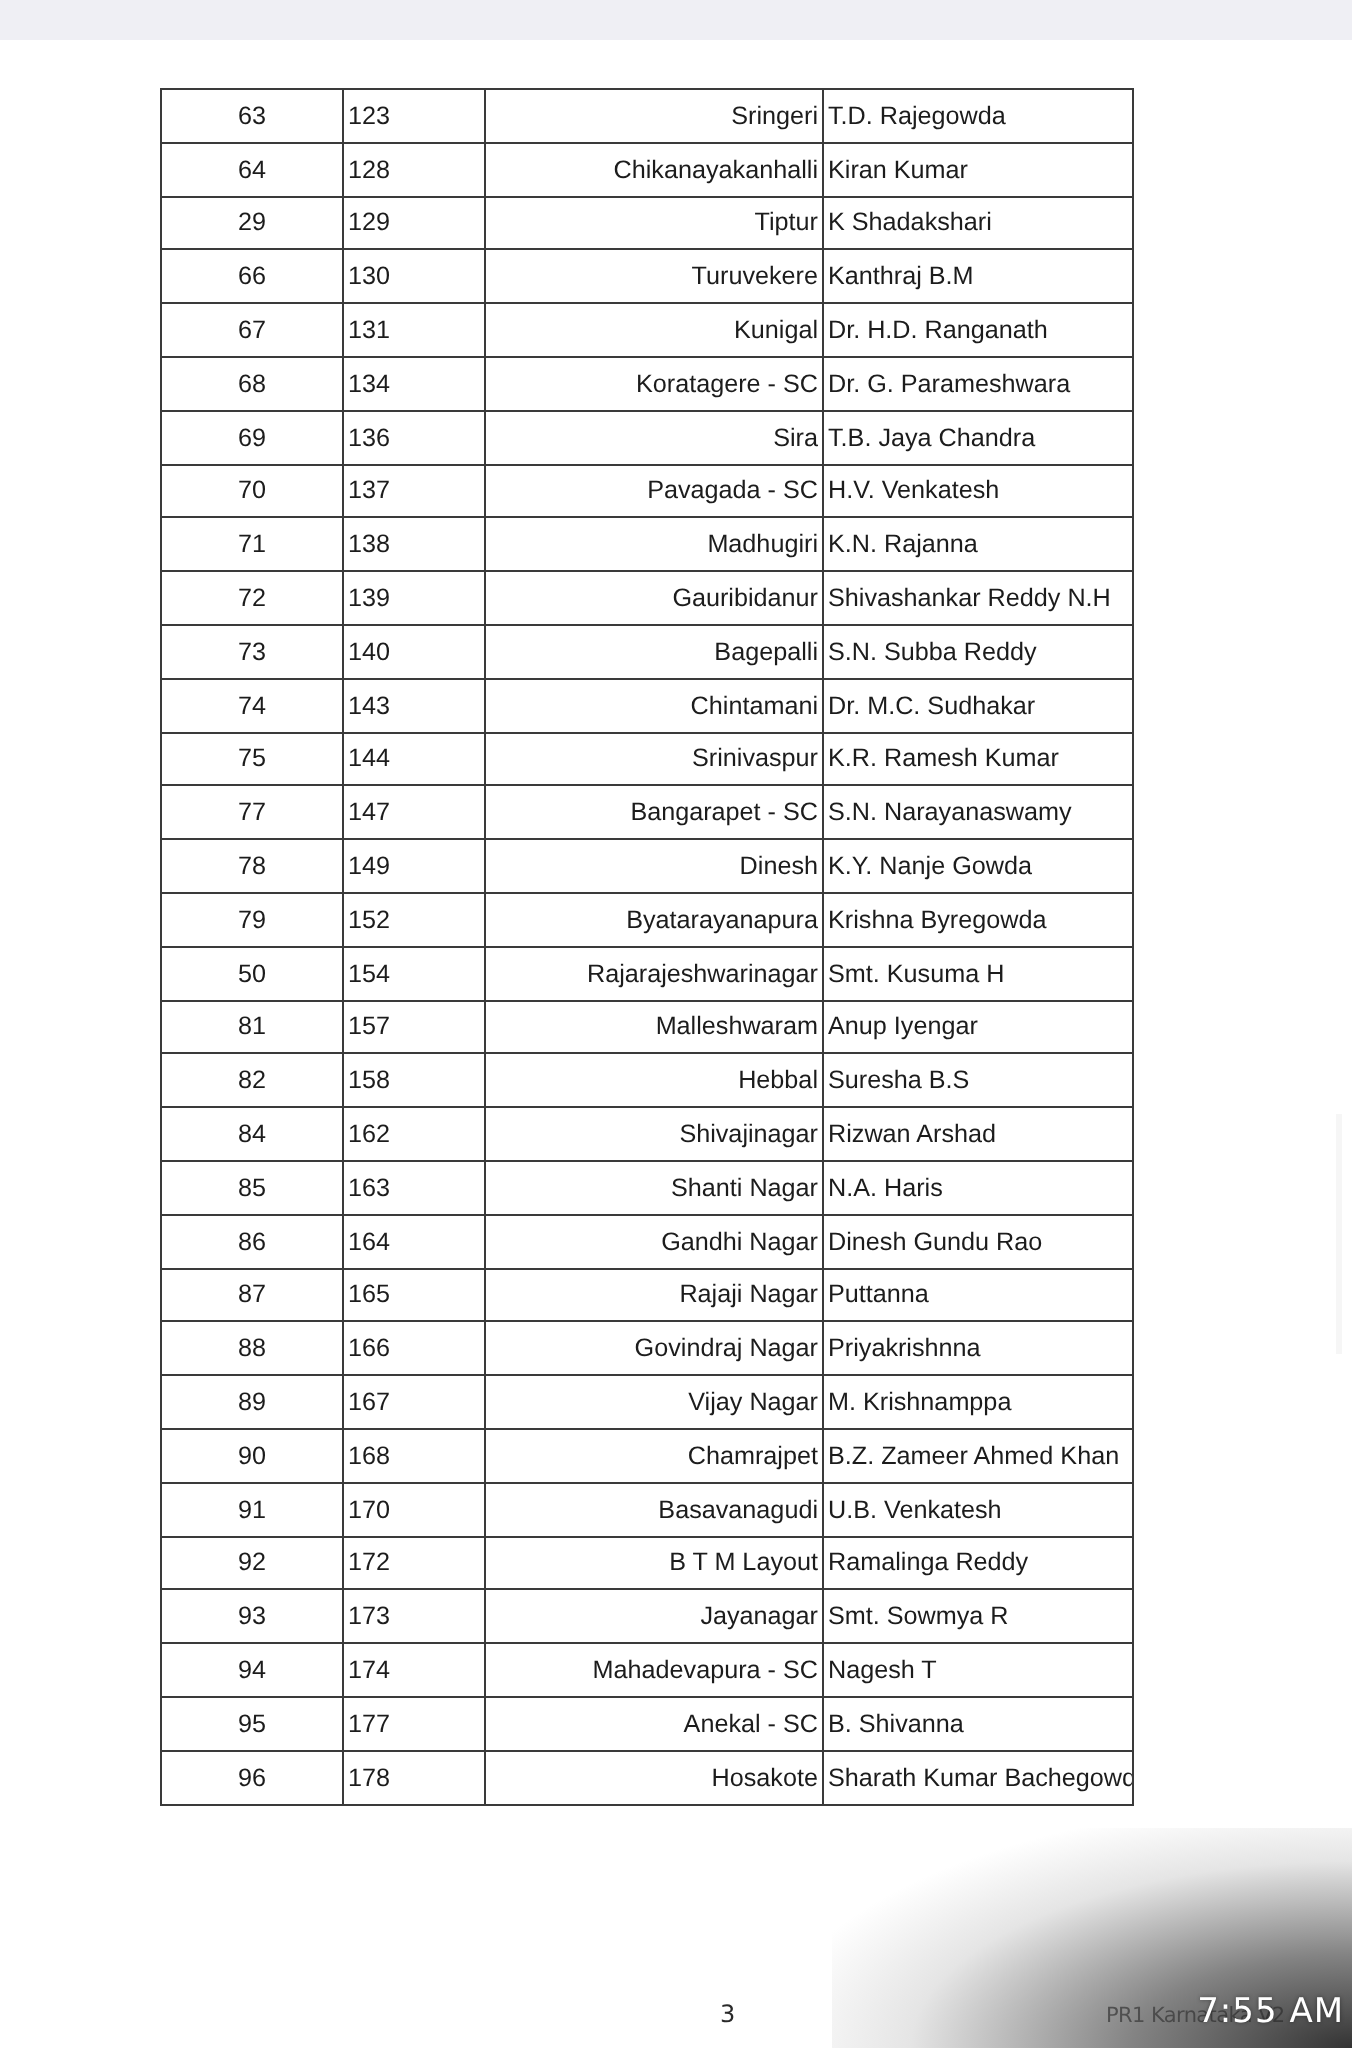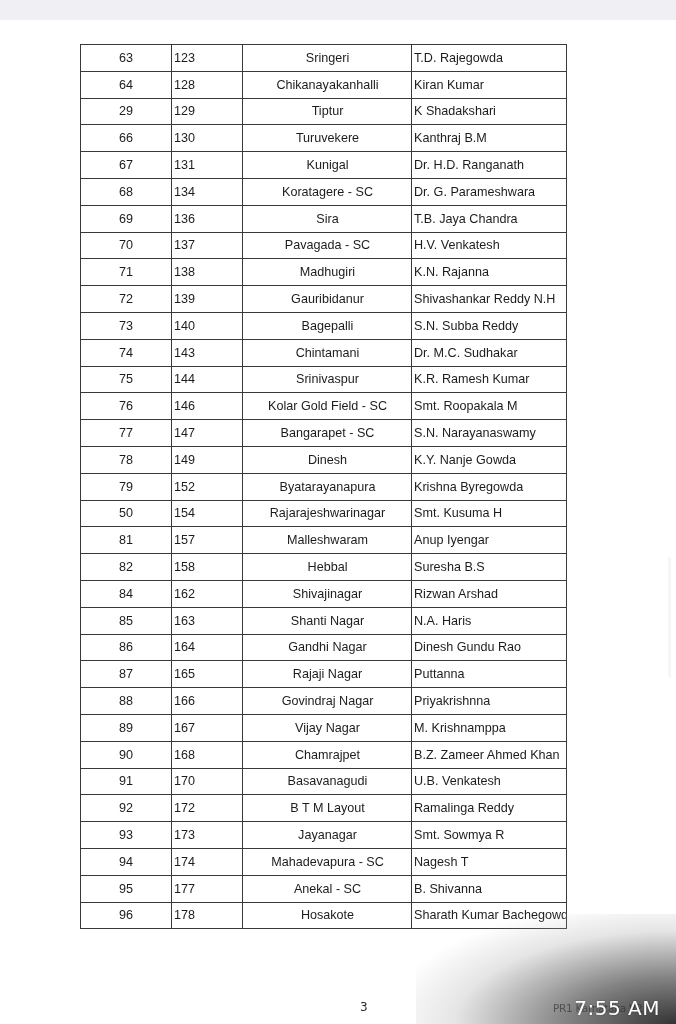--- a/index.html
+++ b/index.html
@@ -36,21 +36,21 @@
       height: 25.8px;
       padding: 0 2px;
       font-size: 12.6px;
       line-height: 14px;
       white-space: nowrap;
       overflow: hidden;
       color: #1c1c1c;
     }
     .doc-table td.c-sl { width: 86px; text-align: center; }
     .doc-table td.c-ac { width: 66px; text-align: left; }
-    .doc-table td.c-name { width: 163px; text-align: center; padding-left: 3px; }
+    .doc-table td.c-name { width: 163px; text-align: right; padding-left: 3px; }
     .doc-table td.c-cand { text-align: left; padding-left: 2px; }
     .footer {
       position: absolute;
       top: 1002px;
       font-family: "DejaVu Sans", sans-serif;
       font-size: 10.5px;
       color: #2a2a2a;
     }
     .footer-left { left: 67px; letter-spacing: -0.2px; margin-top: 38px; }
     .footer-center { left: 360px; font-size: 12px; top: 1000px; }
@@ -59,24 +59,24 @@
       position: absolute;
       right: 0;
       bottom: 0;
       width: 260px;
       height: 110px;
       background: radial-gradient(ellipse at 100% 100%, rgba(40,40,40,0.95) 0%, rgba(90,90,90,0.75) 30%, rgba(180,180,180,0.35) 60%, rgba(255,255,255,0) 80%);
       pointer-events: none;
     }
     .clock {
       position: absolute;
-      right: 16px;
+      right: 4px;
       top: 996px;
       font-family: "DejaVu Sans", sans-serif;
-      font-size: 20px;
+      font-size: 17px;
       color: #ffffff;
       letter-spacing: 0.5px;
       text-shadow: 0 0 2px rgba(0,0,0,0.4);
     }
     .scroll-hint {
       position: absolute;
       left: 668px;
       top: 557px;
       width: 3px;
       height: 120px;
@@ -162,26 +162,20 @@
         <td class="c-name">Chintamani</td>
         <td class="c-cand">Dr. M.C. Sudhakar</td>
       </tr>
       <tr>
         <td class="c-sl">75</td>
         <td class="c-ac">144</td>
         <td class="c-name">Srinivaspur</td>
         <td class="c-cand">K.R. Ramesh Kumar</td>
       </tr>
       <tr>
-        <td class="c-sl">76</td>
-        <td class="c-ac">146</td>
-        <td class="c-name">Kolar Gold Field - SC</td>
-        <td class="c-cand">Smt. Roopakala M</td>
-      </tr>
-      <tr>
         <td class="c-sl">77</td>
         <td class="c-ac">147</td>
         <td class="c-name">Bangarapet - SC</td>
         <td class="c-cand">S.N. Narayanaswamy</td>
       </tr>
       <tr>
         <td class="c-sl">78</td>
         <td class="c-ac">149</td>
         <td class="c-name">Dinesh</td>
         <td class="c-cand">K.Y. Nanje Gowda</td>

